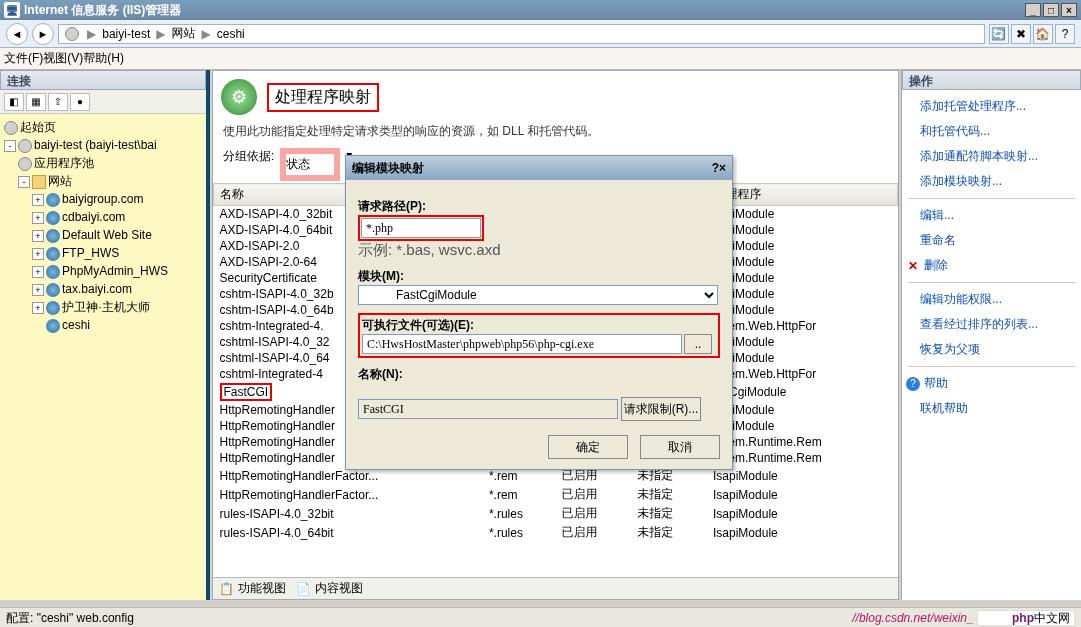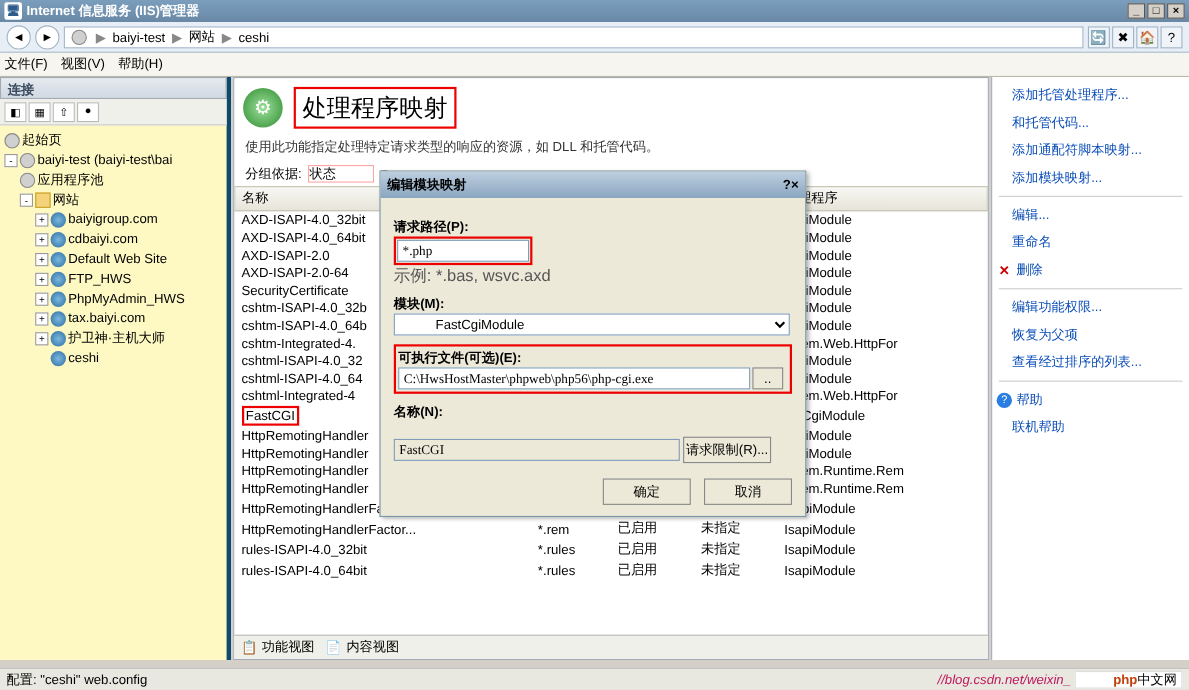--- a/index.html
+++ b/index.html
@@ -13,21 +13,21 @@
 
 
 .nav { background: #e8eef5; border-bottom: 1px solid #9fb3c7; height: 28px; display: flex; align-items: center; padding: 0 6px; gap: 4px; }
 .navbtn { width: 22px; height: 22px; border: 1px solid #9fb3c7; border-radius: 11px; background: #fff; display: inline-flex; align-items: center; justify-content: center; font-size: 11px; cursor: pointer; }
 .breadcrumb { flex: 1; background: #fff; border: 1px solid #9fb3c7; height: 20px; display: flex; align-items: center; padding: 0 6px; gap: 6px; }
 .breadcrumb .sep { color: #888; }
 .rightbtns { display: flex; gap: 2px; }
 .smallbtn { width: 20px; height: 20px; border: 1px solid #9fb3c7; background: #f0f4f8; display: inline-flex; align-items: center; justify-content: center; cursor: pointer; }
 
 
-.menubar { background: #f6f5f0; border-bottom: 1px solid #bdb9a7; height: 22px; display: flex; align-items: center; padding: 0 4px; gap: 12px; }
+.menubar { background: #f6f5f0; border-bottom: 1px solid #bdb9a7; height: 22px; display: flex; align-items: center; padding: 0 4px; gap: 0; }
 .menubar span { cursor: pointer; }
 
 
 .main { display: flex; height: 530px; }
 .panel-header { background: linear-gradient(#e6eaf0, #d0d8e2); border: 1px solid #a0aab8; height: 20px; padding: 2px 6px; font-weight: bold; color: #3b4a5e; }
 
 
 .left { width: 210px; display: flex; flex-direction: column; border-right: 4px solid #0c4a6e; background: #fef9c3; }
 .treebar { height: 24px; background: #f0f0ea; border-bottom: 1px solid #ccc; display: flex; align-items: center; padding: 0 4px; gap: 2px; }
 .treebtn { width: 20px; height: 18px; border: 1px solid #bbb; background: #fff; cursor: pointer; display: inline-flex; align-items: center; justify-content: center; font-size: 10px; }
@@ -37,24 +37,24 @@
 .exp { display: inline-block; width: 12px; border: 1px solid #999; text-align: center; line-height: 10px; font-size: 9px; margin-right: 2px; cursor: pointer; background: #fff; }
 .tree-icon { display: inline-block; width: 14px; height: 14px; vertical-align: middle; margin-right: 2px; }
 .globe { background: radial-gradient(#7ab8e0,#2d6b9e); border-radius: 50%; }
 .folder { background: #f3d27a; border: 1px solid #c9a227; }
 .gear { background: #d0d0d0; border-radius: 50%; border: 1px solid #888; }
 
 
 .center { flex: 1; background: #fff; display: flex; flex-direction: column; border: 1px solid #a0aab8; margin: 0 2px; position: relative; }
 .center-head { display: flex; align-items: center; gap: 10px; padding: 8px; }
 .big-icon { width: 36px; height: 36px; background: radial-gradient(#9de09d,#2d8b2d); border-radius: 50%; display: inline-flex; align-items: center; justify-content: center; color: #fff; font-size: 18px; }
-.page-title { font-size: 22px; font-family: SimSun; border: 2px solid #e00; padding: 2px 6px; }
+.page-title { font-size: 16px; font-family: SimSun; border: 2px solid #e00; padding: 2px 6px; }
 .desc { padding: 0 10px 6px; color: #333; }
 .groupbar { display: flex; padding: 2px 10px; gap: 6px; }
-.groupbar input { border: 1px solid #fca5a5; width: 60px; height: 16px; }
+.groupbar input { border: 6px solid #fca5a5; width: 60px; height: 33px; }
 
 .grid { flex: 1; overflow: auto; font-family: SimSun; }
 .grid table { width: 100%; border-collapse: collapse; }
 .grid th { background: linear-gradient(#f7f7f3,#e6e4d8); border: 1px solid #c9c7b9; text-align: left; padding: 2px 6px; font-weight: normal; }
 .grid td { padding: 1px 6px; white-space: nowrap; }
 .fastcgi-box { border: 2px solid #e00; display: inline-block; padding: 0 2px; }
 
 .tabs { border-top: 1px solid #bbb; background: #f0f0ea; padding: 2px 6px; display: flex; gap: 10px; }
 .tab { cursor: pointer; display: inline-flex; align-items: center; gap: 4px; }
 
@@ -64,21 +64,21 @@
 .actions .link { color: #0b4eb7; padding: 4px 18px; cursor: pointer; display: block; }
 .actions .link.hasicon { padding-left: 4px; display: flex; align-items: center; gap: 4px; }
 .actions .hr { border-top: 1px solid #ccc; margin: 4px 6px; }
 .del-x { color: #c00; font-weight: bold; width: 14px; text-align: center; }
 .help-q { width: 14px; height: 14px; background: #2a7de1; color: #fff; border-radius: 50%; text-align: center; font-size: 10px; line-height: 14px; }
 
 
 .status { position: absolute; bottom: 0; left: 0; right: 0; height: 20px; background: #e8e8e0; border-top: 1px solid #bbb; padding: 2px 6px; display: flex; justify-content: space-between; font-family: SimSun; }
 .watermark { color: #be185d; font-style: italic; }
 .cn-logo { background: #fff; border: 1px solid #ddd; padding: 0 4px; }
-.cn-logo b { color: #c2410c; padding-left: 30px; }
+.cn-logo b { color: #701a75; padding-left: 30px; }
 
 
 .dialog { position: absolute; left: 345px; top: 155px; width: 388px; height: 315px; background: #ece9d8; border: 1px solid #7a96a8; box-shadow: 2px 2px 4px rgba(0,0,0,.3); z-index: 10; }
 .dlg-title { background: linear-gradient(#becfe0,#8aa6c0); height: 20px; display: flex; align-items: center; padding: 12px 6px; font-weight: bold; }
 .dlg-title .spacer { flex: 1; }
 .dlg-body { padding: 10px 12px; font-family: SimSun; }
 .dlg-body label { display: block; margin-top: 8px; font-weight: bold; }
 .dlg-body input[type=text] { width: 260px; height: 20px; border: 1px solid #7f9db9; background: #fff; padding: 0 4px; font-family: SimSun; }
 .dlg-body select { width: 360px; height: 20px; border: 1px solid #7f9db9; background: #fff; padding-left: 33px; }
 .redbox { border: 2px solid #e00; padding: 1px; display: inline-block; }
@@ -319,36 +319,37 @@
           </tbody>
       </table>
     </div>
     <div class="tabs">
       <span class="tab">📋 <span>功能视图</span></span>
       <span class="tab">📄 <span>内容视图</span></span>
     </div>
   </div>
 
   <div class="right">
+    <div class="panel-header">操作</div>
     <div class="actions">
       <span class="link">添加托管处理程序...</span>
       <span class="link">和托管代码...</span>
       <span class="link">添加通配符脚本映射...</span>
       <span class="link">添加模块映射...</span>
       <div class="hr"></div>
       <span class="link">编辑...</span>
       <span class="link">重命名</span>
       <span class="link hasicon">
           <span class="del-x">✕</span>
           <span>删除</span>
         </span>
       <div class="hr"></div>
       <span class="link">编辑功能权限...</span>
+      <span class="link">查看经过排序的列表...</span>
       <span class="link">恢复为父项</span>
-      <span class="link">查看经过排序的列表...</span>
       <div class="hr"></div>
       <span class="link hasicon">
           <span class="help-q">?</span>
           <span>帮助</span>
         </span>
       <span class="link">联机帮助</span>
     </div>
   </div>
 </div>
 

